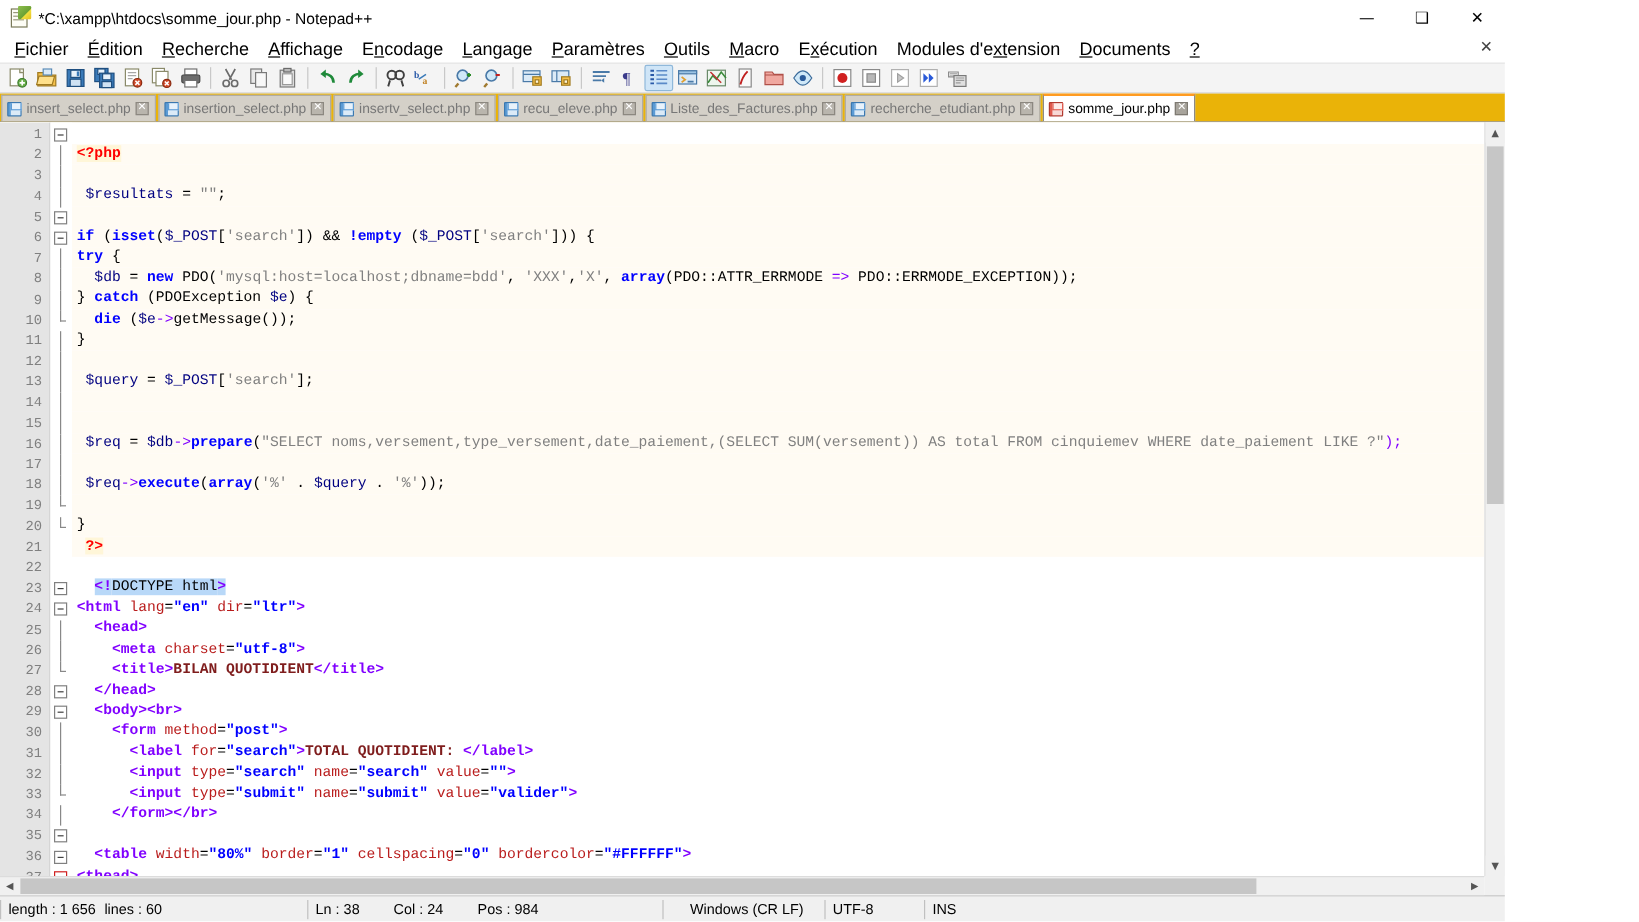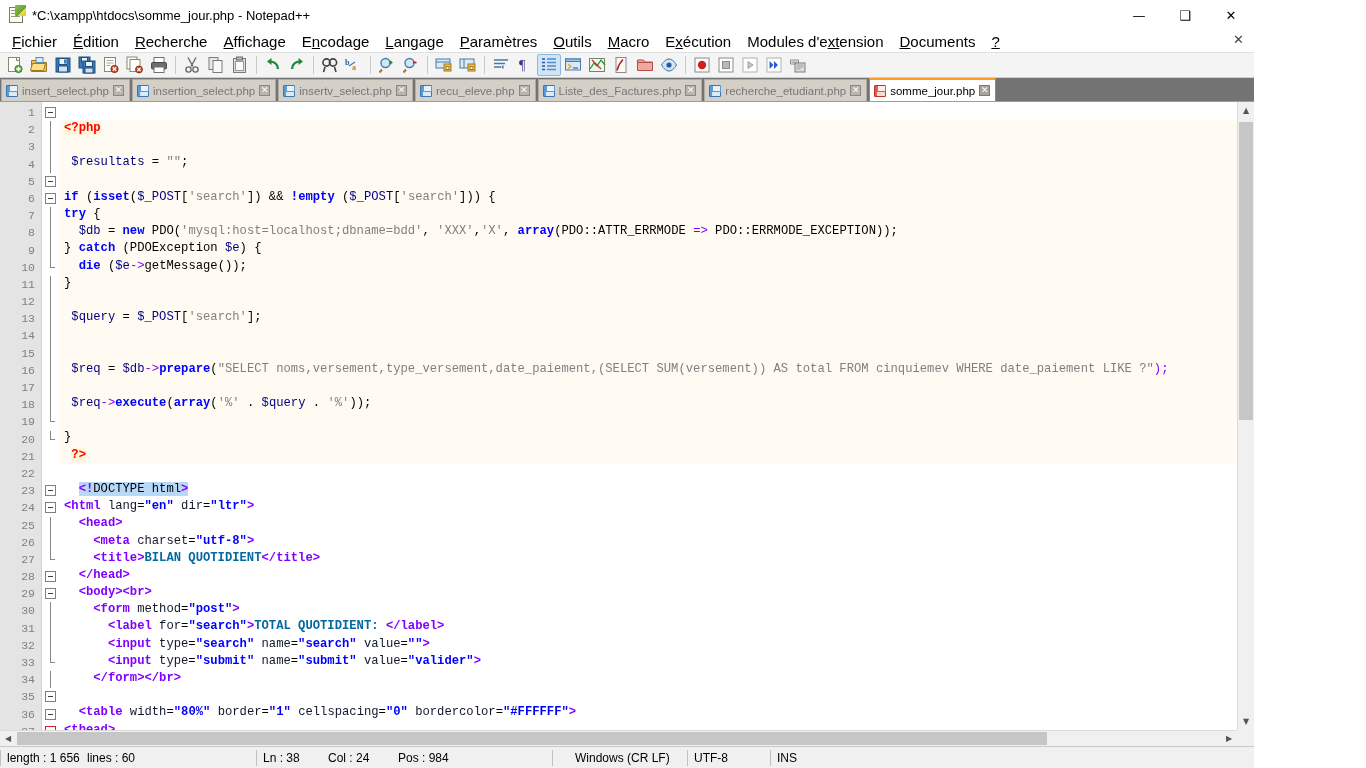--- a/index.html
+++ b/index.html
@@ -62,21 +62,21 @@
   .tbtn{
     width:24px; height:22px; display:flex; align-items:center; justify-content:center;
     position:relative; cursor:default; border:1px solid transparent; border-radius:2px;
   }
   .tbtn.active{ background:#cfe5f7; border-color:#8fb8da; }
   .tsep{ width:1px; height:18px; background:#c8c8c8; margin:0 4px; flex:0 0 1px; }
   .tb-svg{ width:18px; height:18px; display:block; }
 
   
   .tabbar{
-    height:24px; display:flex; align-items:flex-end; background:#737373;
+    height:24px; display:flex; align-items:flex-end; background:#eab308;
     border-bottom:1px solid #9c9c9c; padding-left:1px; flex:0 0 24px;
     font-size:11.5px;
   }
   .tab{
     height:22px; display:flex; align-items:center; gap:4px;
     padding:0 5px 0 4px; margin-right:2px;
     background:#d4d0c8; border:1px solid #b0aca4; border-bottom:none;
     color:#777; white-space:nowrap; cursor:default; position:relative;
   }
   .tab .disk{
@@ -150,23 +150,23 @@
 
   
   .t-php    { color:#ff0000; background:#fff6d8; font-weight:bold; }
   .t-kw     { color:#0000ff; font-weight:bold; }
   .t-var    { color:#000080; }
   .t-str    { color:#808080; }
   .t-op     { color:#8000ff; }
   .t-fn     { color:#0000ff; font-weight:bold; }
   .t-plain  { color:#000000; }
   .t-tag    { color:#8000ff; font-weight:bold; }
-  .t-attr   { color:#0f172a;margin-top:12px; }
+  .t-attr   { color:#b91c1c;margin-top:12px; }
   .t-aval   { color:#0000ff; font-weight:bold; }
-  .t-txt    { color:#0369a1; font-weight:bold; }
+  .t-txt    { color:#7f1d1d; font-weight:bold; }
   .t-sel    { background:#b8d8f8; }
 
   
   .vscroll{
     width:17px; flex:0 0 17px; background:#f0f0f0; border-left:1px solid #dcdcdc;
     display:flex; flex-direction:column; position:relative;
   }
   .sb-arrow{
     height:17px; flex:0 0 17px; display:flex; align-items:center; justify-content:center;
     font-size:8px; color:#555; font-family:"DejaVu Sans", sans-serif; background:#f0f0f0;

